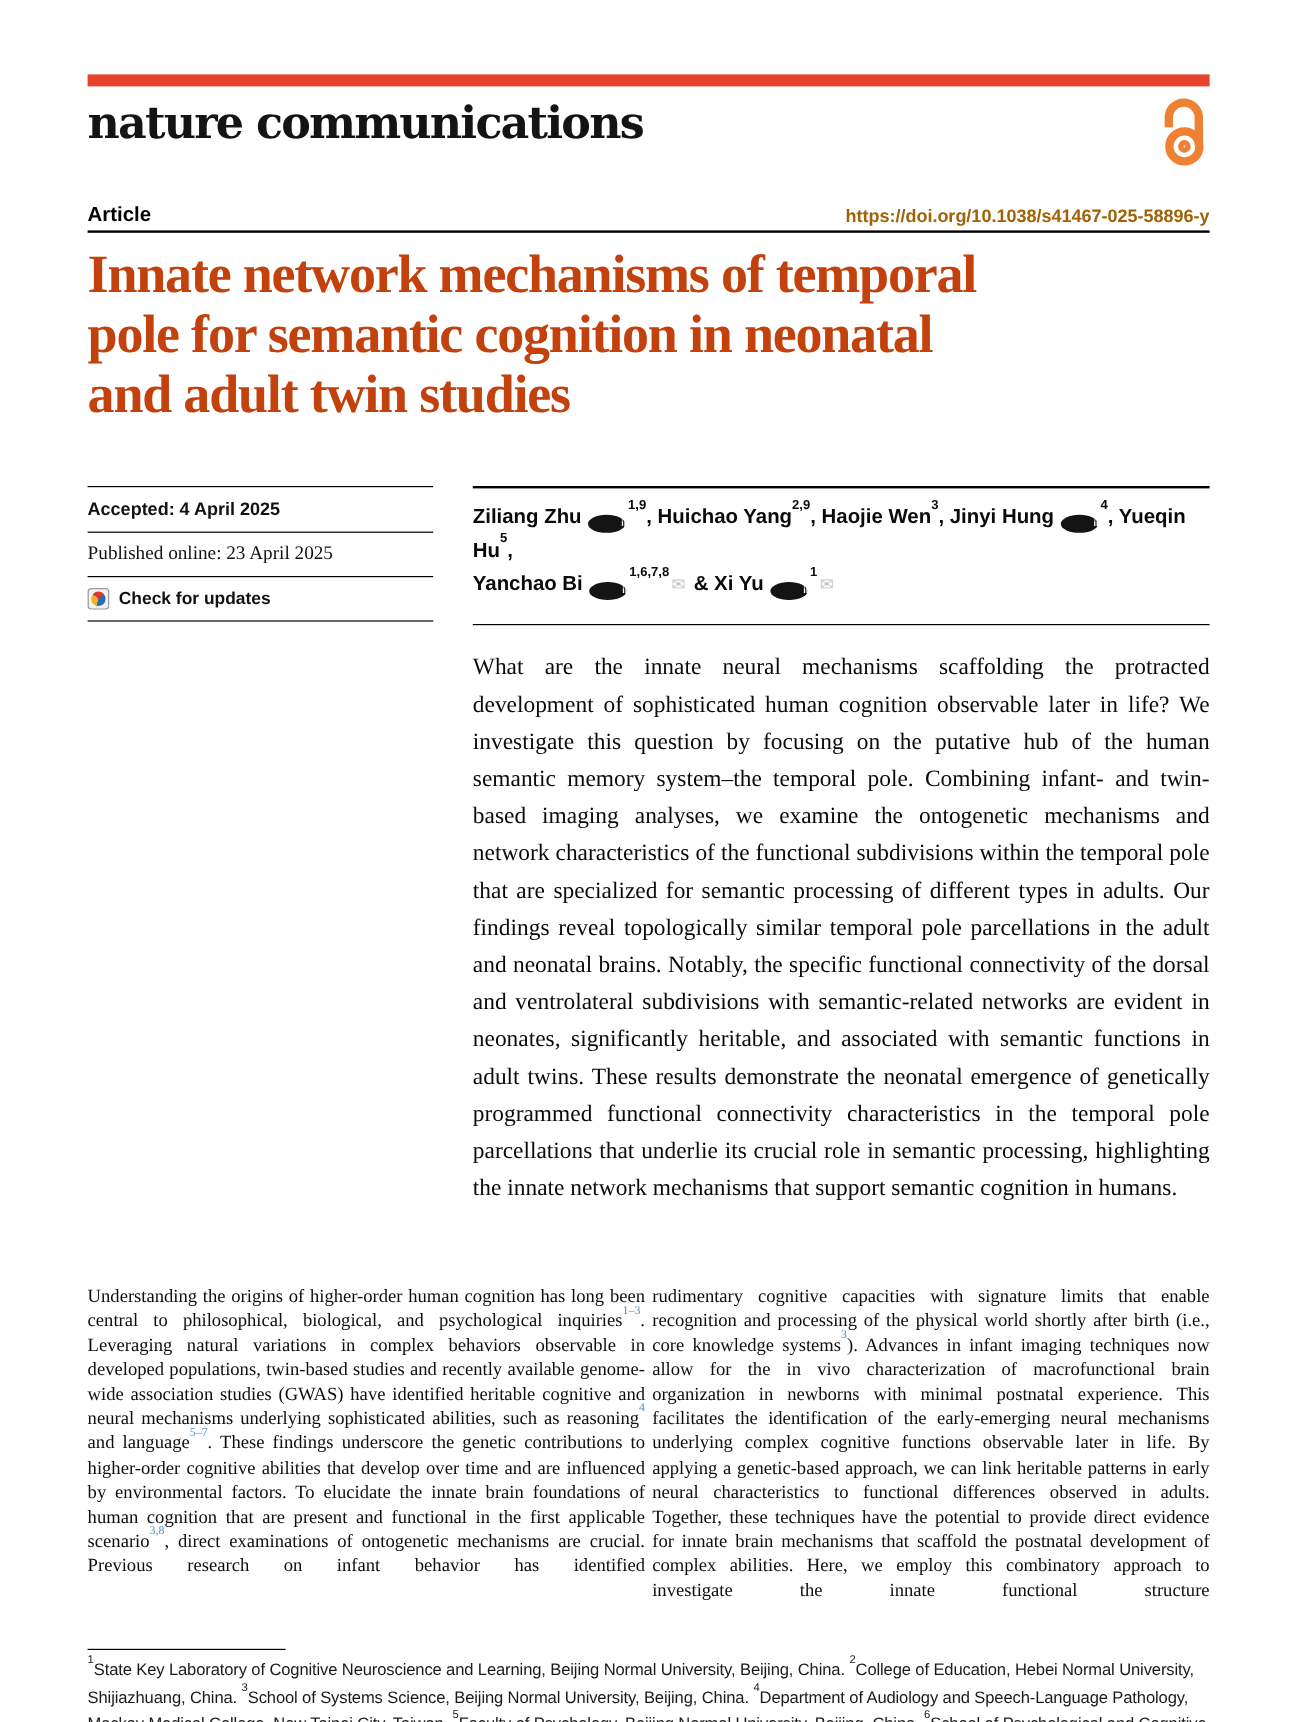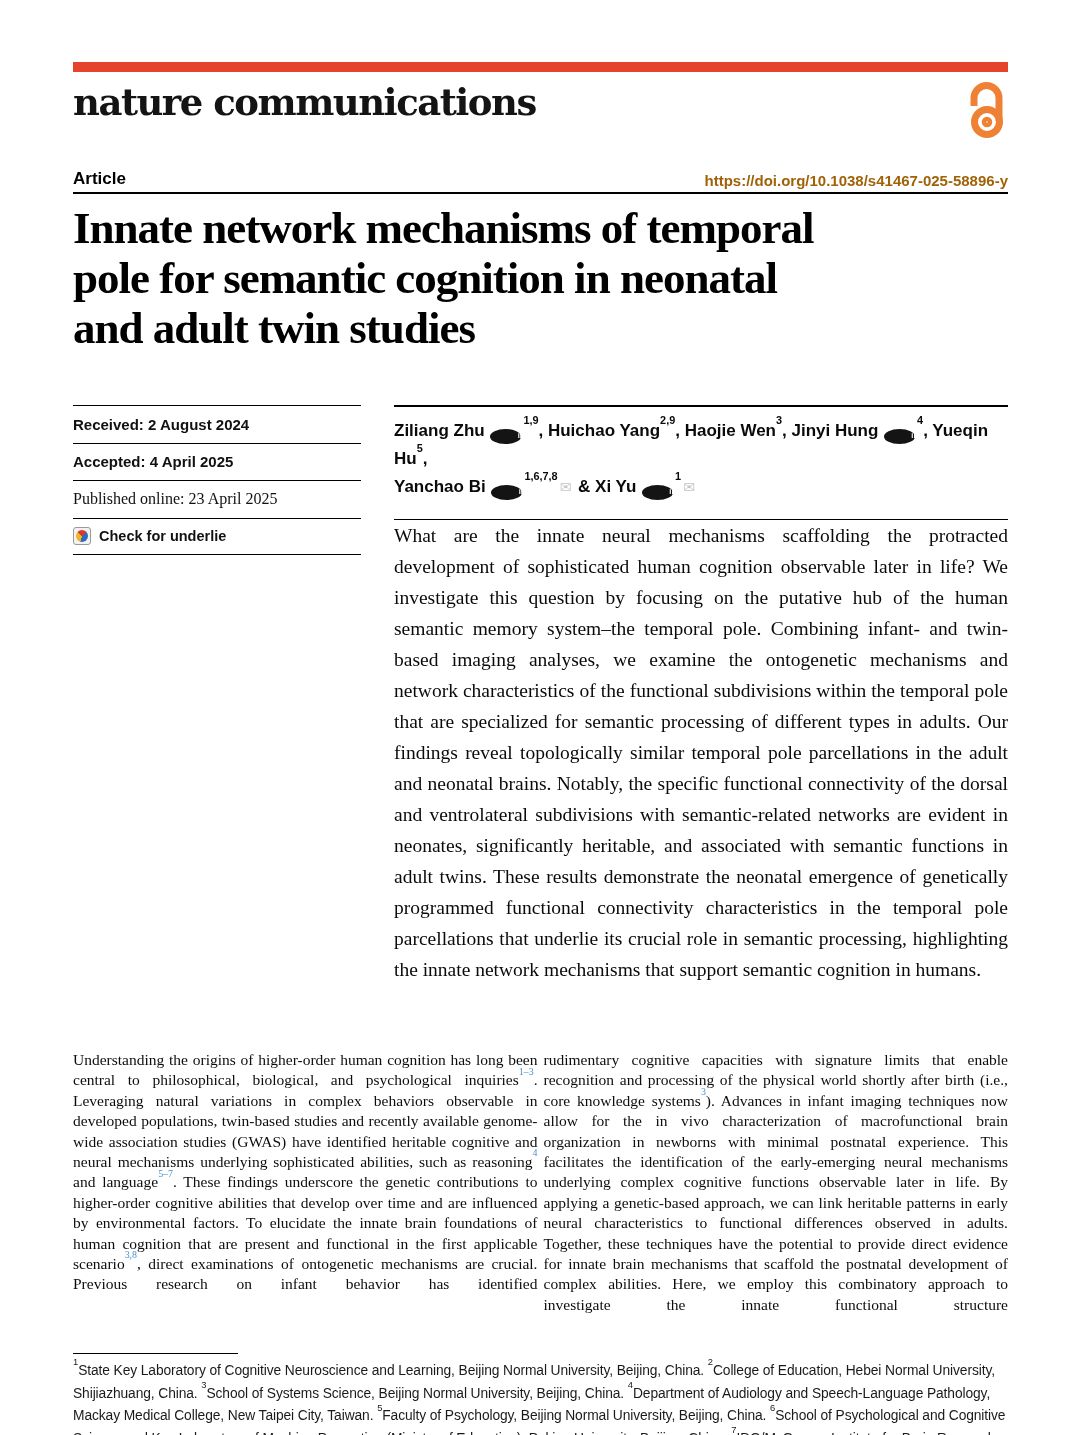--- a/index.html
+++ b/index.html
@@ -20,21 +20,21 @@
   .oa-icon { position:absolute; right:-2px; top:3px; }
 
   .article-row { display:flex; justify-content:space-between; align-items:flex-end; margin-top:37px; height:24px; }
   .article-label { font-size:17px; font-weight:700; }
   .doi { font-size:15px; font-weight:700; color:#a16207; text-decoration:none; }
 
   .rule-thick { border-top:2.5px solid #000; margin-top:3px; }
 
   h1.title {
     font-family:"Liberation Serif", serif; font-weight:700; font-size:45px;
-    line-height:50px; letter-spacing:-1px; color:#000000; margin-top:9px;
+    line-height:50px; letter-spacing:-1px; color:#c2410c; margin-top:9px;
   }
 
   .main-grid { display:grid; grid-template-columns:288px 614px; column-gap:33px; margin-top:52px; }
 
   .meta-row {
     border-top:1.5px solid #000; height:37.5px; display:flex; align-items:center;
     font-size:15px; font-weight:700; color:#111;
   }
   .meta-row.serif { font-family:"Liberation Serif", serif; font-weight:400; font-size:16px; }
   .meta-row.last { border-bottom:1.5px solid #000; gap:8px; font-size:14.5px; }
@@ -44,21 +44,21 @@
     display:inline-flex; align-items:center; justify-content:center; flex:0 0 auto;
   }
   .cfu-icon::before {
     content:""; width:12px; height:12px; border-radius:50%;
     background:conic-gradient(#d6392f 0 14%, #2a6ebb 14% 55%, #f0b32a 55% 86%, #d6392f 86% 100%);
   }
 
   .authors-block { border-top:2px solid #000; padding:10px 0 18px; }
   .authors { font-size:17px; font-weight:700; line-height:28px; color:#0a0a0a; }
 
-  .abstract-block { border-top:1.5px solid #000; padding-top:0; }
+  .abstract-block { border-top:1.5px solid #000; padding-top:20px; }
   .abstract {
     font-family:"Liberation Serif", serif; font-size:19.5px; line-height:31px;
     text-align:justify; hyphens:auto; color:#0a0a0a;
   }
 
   .body-grid { display:grid; grid-template-columns:1fr 1fr; column-gap:6px; margin-top:65px; }
   .body-par {
     font-family:"Liberation Serif", serif; font-size:15.5px; line-height:20.4px;
     text-align:justify; text-align-last:justify; hyphens:auto; color:#0d0d0d;
   }
@@ -104,26 +104,25 @@
       <a class="doi" href="#">https://doi.org/10.1038/s41467-025-58896-y</a>
     </div>
 
     <div class="rule-thick"></div>
 
     <h1 class="title">Innate network mechanisms of temporal<br>pole for semantic cognition in neonatal<br>and adult twin studies</h1>
 
     <div class="main-grid">
 
       <div>
-        <div class="meta-row">Received: 2 August 2024</div>
         <div class="meta-row">Accepted: 4 April 2025</div>
         <div class="meta-row serif">Published online: 23 April 2025</div>
         <div class="meta-row last">
           <span class="cfu-icon"></span>
-          <span>Check for underlie</span>
+          <span>Check for updates</span>
         </div>
       </div>
 
       <div>
         <div class="authors-block">
           <p class="authors">Ziliang Zhu <span class="icon-orcid">iD</span><sup>1,9</sup>, Huichao Yang<sup>2,9</sup>, Haojie Wen<sup>3</sup>, Jinyi Hung <span class="icon-orcid">iD</span><sup>4</sup>, Yueqin Hu<sup>5</sup>,<br>Yanchao Bi <span class="icon-orcid">iD</span><sup>1,6,7,8</sup><span class="icon-envelope"></span> &amp; Xi Yu <span class="icon-orcid">iD</span><sup>1</sup><span class="icon-envelope"></span></p>
         </div>
         <div class="abstract-block">
           <p class="abstract">What are the innate neural mechanisms scaffolding the protracted development of sophisticated human cognition observable later in life? We investigate this question by focusing on the putative hub of the human semantic memory system–the temporal pole. Combining infant- and twin-based imaging analyses, we examine the ontogenetic mechanisms and network characteristics of the functional subdivisions within the temporal pole that are specialized for semantic processing of different types in adults. Our findings reveal topologically similar temporal pole parcellations in the adult and neonatal brains. Notably, the specific functional connectivity of the dorsal and ventrolateral subdivisions with semantic-related networks are evident in neonates, significantly heritable, and associated with semantic functions in adult twins. These results demonstrate the neonatal emergence of genetically programmed functional connectivity characteristics in the temporal pole parcellations that underlie its crucial role in semantic processing, highlighting the innate network mechanisms that support semantic cognition in humans.</p>
         </div>

